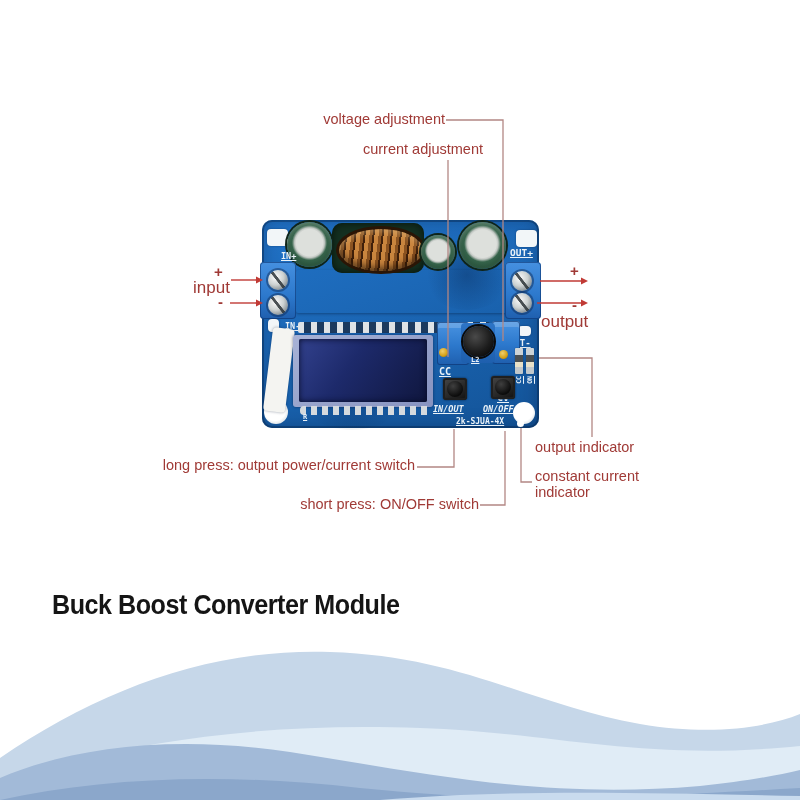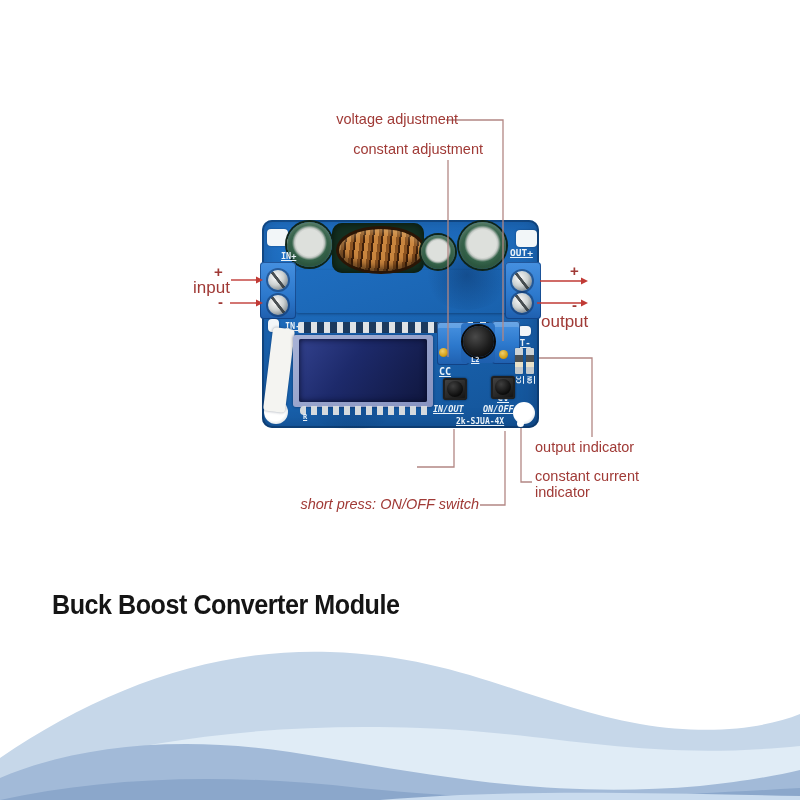--- a/index.html
+++ b/index.html
@@ -155,35 +155,36 @@
       <path d="M537,303 H581"></path>
     </g>
     <g fill="#c13a35" stroke="none">
       <polygon points="256,276.5 263,280 256,283.5"></polygon>
       <polygon points="256,299.5 263,303 256,306.5"></polygon>
       <polygon points="581,277.5 588,281 581,284.5"></polygon>
       <polygon points="581,299.5 588,303 581,306.5"></polygon>
     </g>
   </svg>
 
-  <div class="ann r" style="right:342px;top:112px;">voltage adjustment</div>
-  <div class="ann r" style="right:317px;top:142px;">constant adjustment</div>
+  <div class="ann r" style="right:355px;top:112px;">voltage adjustment</div>
+  <div class="ann r" style="right:317px;top:142px;">current adjustment</div>
 
   <div class="ann sign" style="left:214px;top:264px;">+</div>
   <div class="ann big" style="left:193px;top:280px;">input</div>
   <div class="ann sign" style="left:218px;top:294px;">-</div>
 
   <div class="ann sign" style="left:570px;top:263px;">+</div>
   <div class="ann big" style="left:541px;top:278px;margin-top:36px;">output</div>
   <div class="ann sign" style="left:572px;top:297px;">-</div>
 
   <div class="ann r" style="right:385px;top:458px;">
+    <div>long press: output power/current switch</div>
   </div>
 
-  <div class="ann r" style="right:321px;top:497px;font-style:italic;">
+  <div class="ann r" style="right:321px;top:497px;">
     <div>short press: ON/OFF switch</div>
   </div>
 
   <div class="ann" style="left:535px;top:440px;">output indicator</div>
 
   <div class="ann" style="left:535px;top:469px;">
     <div>constant current</div>
     <div>indicator</div>
   </div>
 

